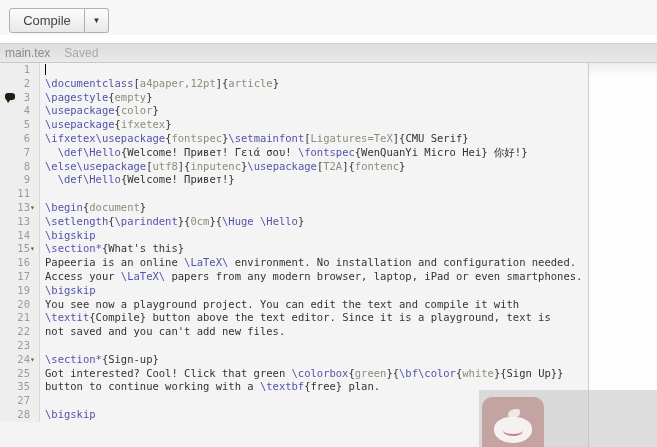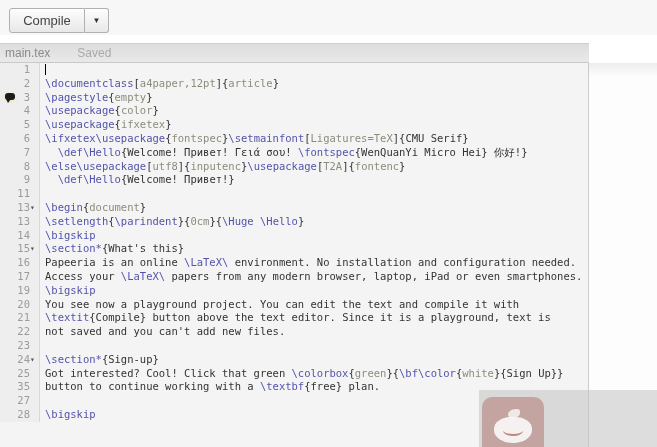--- a/index.html
+++ b/index.html
@@ -13,27 +13,27 @@
   .btn{
     height:25px;border:1px solid #b0b0b0;background:linear-gradient(#fdfdfd,#e8e8e8);
     font-family:"Liberation Sans",sans-serif;font-size:13px;color:#444;
     display:flex;align-items:center;justify-content:center;cursor:pointer;box-sizing:border-box;
   }
   .btn-main{width:76px;border-radius:3px 0 0 3px;}
   .btn-caret{width:24px;border-left:none;border-radius:0 3px 3px 0;}
   .caret{font-size:8px;color:#333;line-height:1;}
   
   .tabbar{
-    position:absolute;left:0;top:43px;width:589px;height:20px;
+    position:absolute;left:0;top:43px;width:657px;height:20px;
     background:linear-gradient(#dddddd,#e9e9e9);
     border-top:1px solid #cfcfcf;border-bottom:1px solid #c9c9c9;box-sizing:border-box;
     display:flex;align-items:center;font-size:12px;
   }
   .tab-filename{color:#8a8a8a;margin-left:5px;cursor:pointer;}
-  .tab-status{color:#a9a9a9;margin-left:27px;}
+  .tab-status{color:#a9a9a9;margin-left:14px;}
   
   .editor{
     position:absolute;left:0;top:63px;width:588px;height:384px;background:#f4f4f4;
     overflow:hidden;
   }
   .rightpane{
     position:absolute;left:588px;top:63px;width:69px;height:384px;
     background:linear-gradient(#ededed,#fdfdfd 14px);
     border-left:1px solid #cccccc;box-sizing:border-box;
   }

